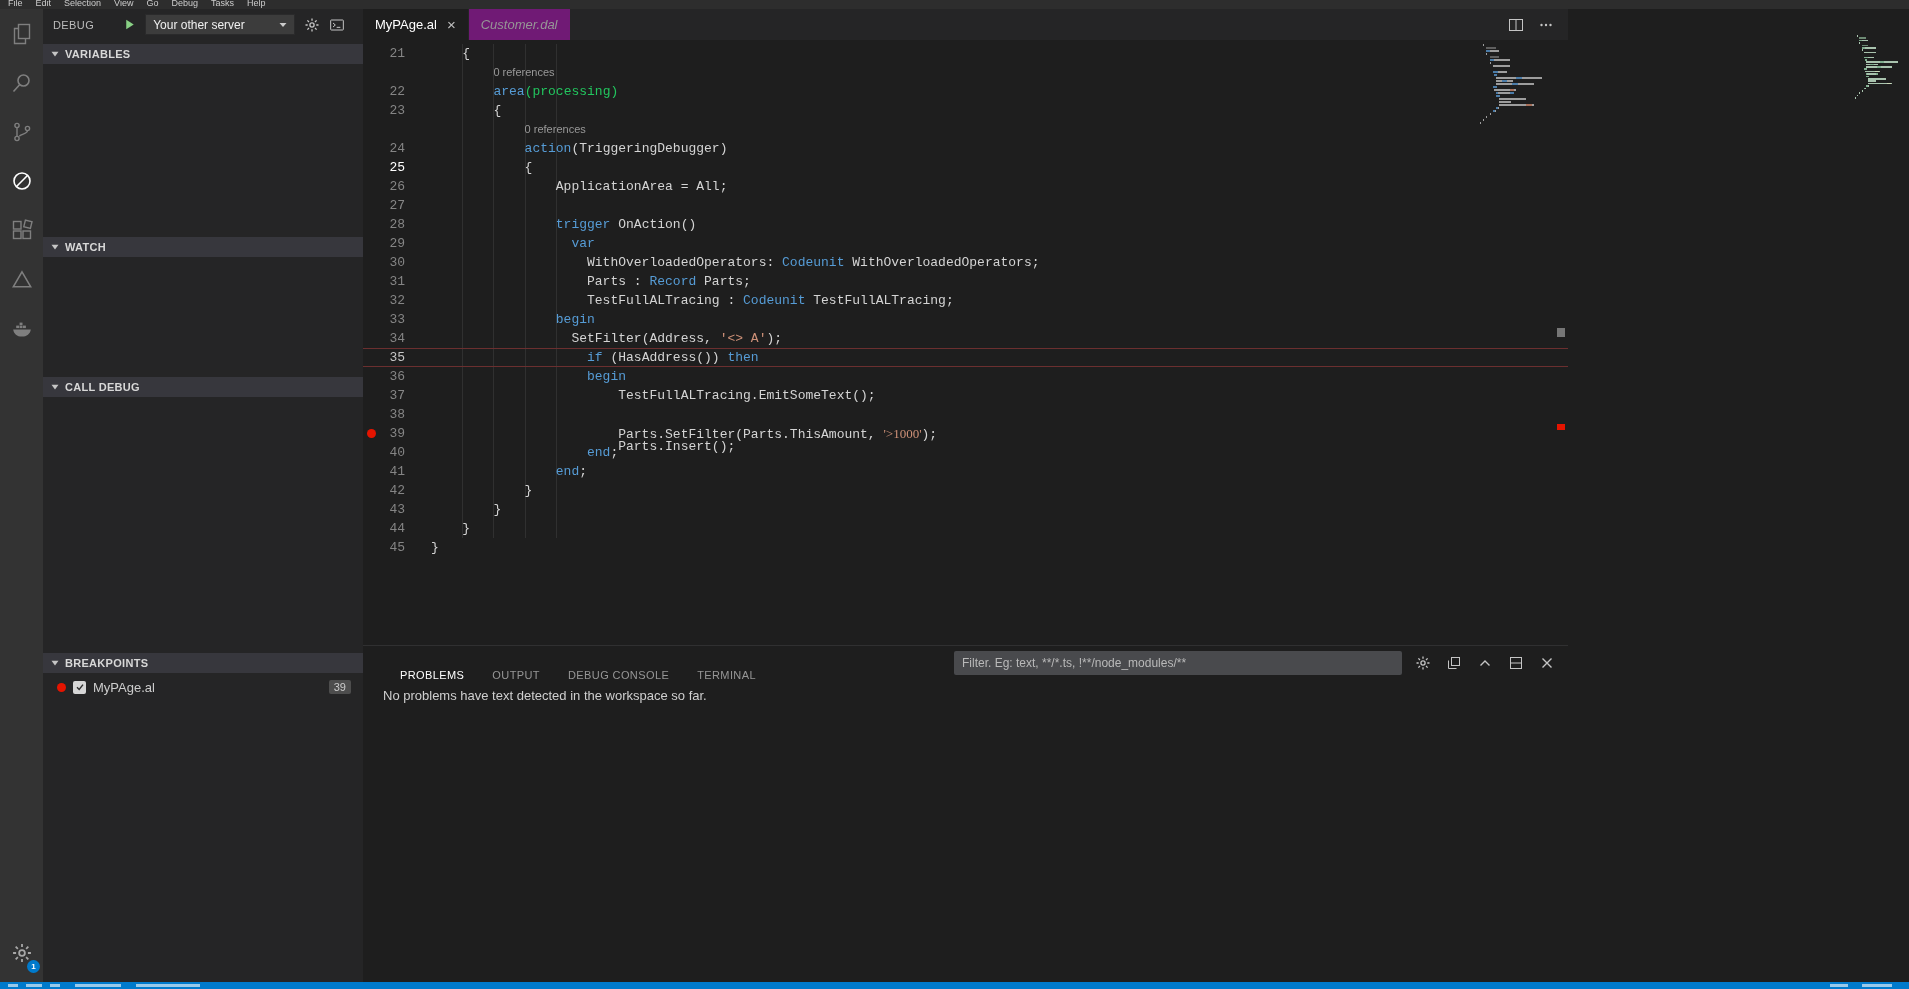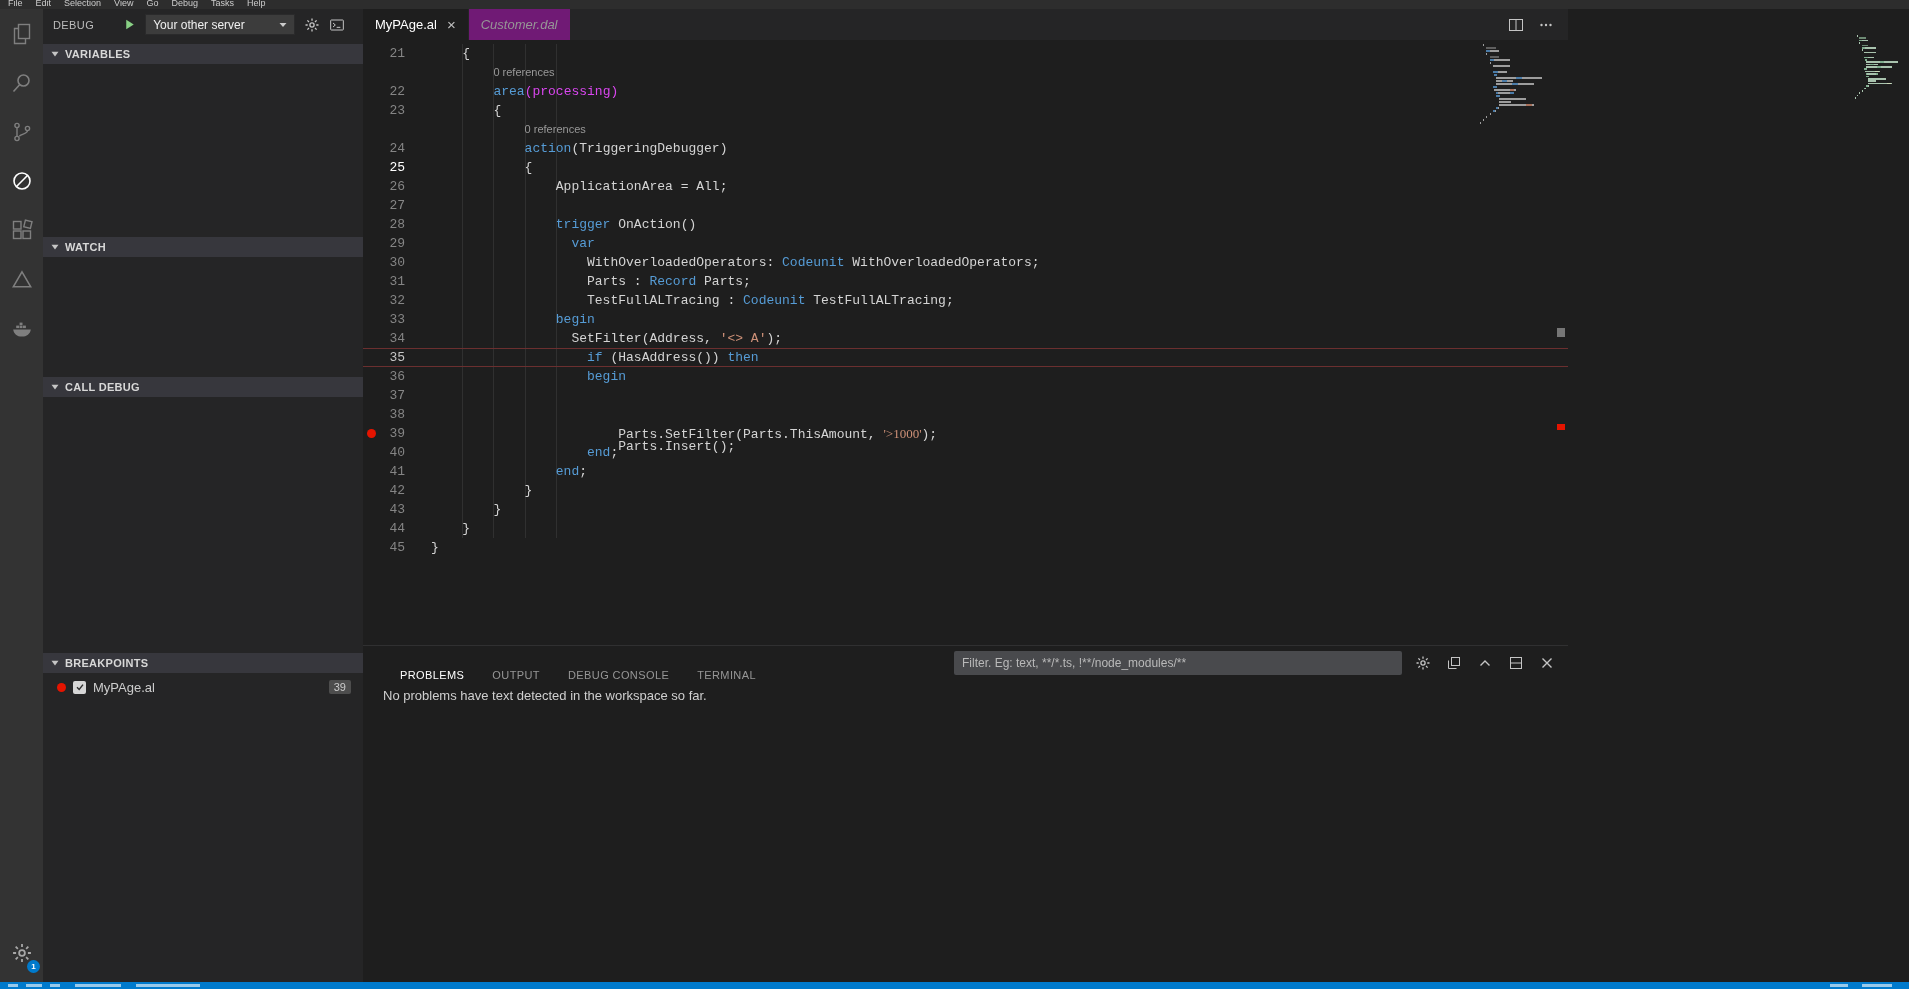--- a/index.html
+++ b/index.html
@@ -349,21 +349,21 @@
             <div class="ltext" style="padding-left: calc(4ch + 26px);"><span class="tok" style="color: rgb(212, 212, 212);">{</span></div>
           </div>
           <div class="crow">
             <div class="bp-margin"></div>
             <div class="lnum"></div>
             <div class="ltext" style="padding-left: calc(8ch + 26px);"><span class="lens-text" style="color: rgb(153, 153, 153);">0 references</span></div>
           </div>
           <div class="crow">
             <div class="bp-margin"></div>
             <div class="lnum" style="color: rgb(133, 133, 133);">22</div>
-            <div class="ltext" style="padding-left: calc(8ch + 26px);"><span class="tok" style="color: rgb(86, 156, 214);">area</span><span class="tok" style="color: #d946ef;">(processing)</span></div>
+            <div class="ltext" style="padding-left: calc(8ch + 26px);"><span class="tok" style="color: rgb(86, 156, 214);">area</span><span class="tok" style="color: #22c55e;">(processing)</span></div>
           </div>
           <div class="crow">
             <div class="bp-margin"></div>
             <div class="lnum" style="color: rgb(133, 133, 133);">23</div>
             <div class="ltext" style="padding-left: calc(8ch + 26px);"><span class="tok" style="color: rgb(212, 212, 212);">{</span></div>
           </div>
           <div class="crow">
             <div class="bp-margin"></div>
             <div class="lnum"></div>
             <div class="ltext" style="padding-left: calc(12ch + 26px);"><span class="lens-text" style="color: rgb(153, 153, 153);">0 references</span></div>
@@ -429,20 +429,21 @@
             <div class="ltext" style="padding-left: calc(20ch + 26px);"><span class="tok" style="color: rgb(86, 156, 214);">if</span><span class="tok" style="color: rgb(212, 212, 212);"> (HasAddress()) </span><span class="tok" style="color: rgb(86, 156, 214);">then</span></div>
           </div>
           <div class="crow">
             <div class="bp-margin"></div>
             <div class="lnum" style="color: rgb(133, 133, 133);">36</div>
             <div class="ltext" style="padding-left: calc(20ch + 26px);"><span class="tok" style="color: rgb(86, 156, 214);">begin</span></div>
           </div>
           <div class="crow">
             <div class="bp-margin"></div>
             <div class="lnum" style="color: rgb(133, 133, 133);">37</div>
+            <div class="ltext" style="padding-left: calc(24ch + 26px);"><span class="tok" style="color: rgb(212, 212, 212);">TestFullALTracing.EmitSomeText();</span></div>
           </div>
           <div class="crow">
             <div class="bp-margin"></div>
             <div class="lnum" style="color: rgb(133, 133, 133);">38</div>
             <div class="ltext" style="padding-left: calc(24ch + 26px); margin-top: 32px;"><span class="tok" style="color: rgb(212, 212, 212);">Parts.Insert();</span></div>
           </div>
           <div class="crow">
             <div class="bp-margin">
               <span class="gutter-dot" style="background: rgb(229, 20, 0);"></span>
             </div>

